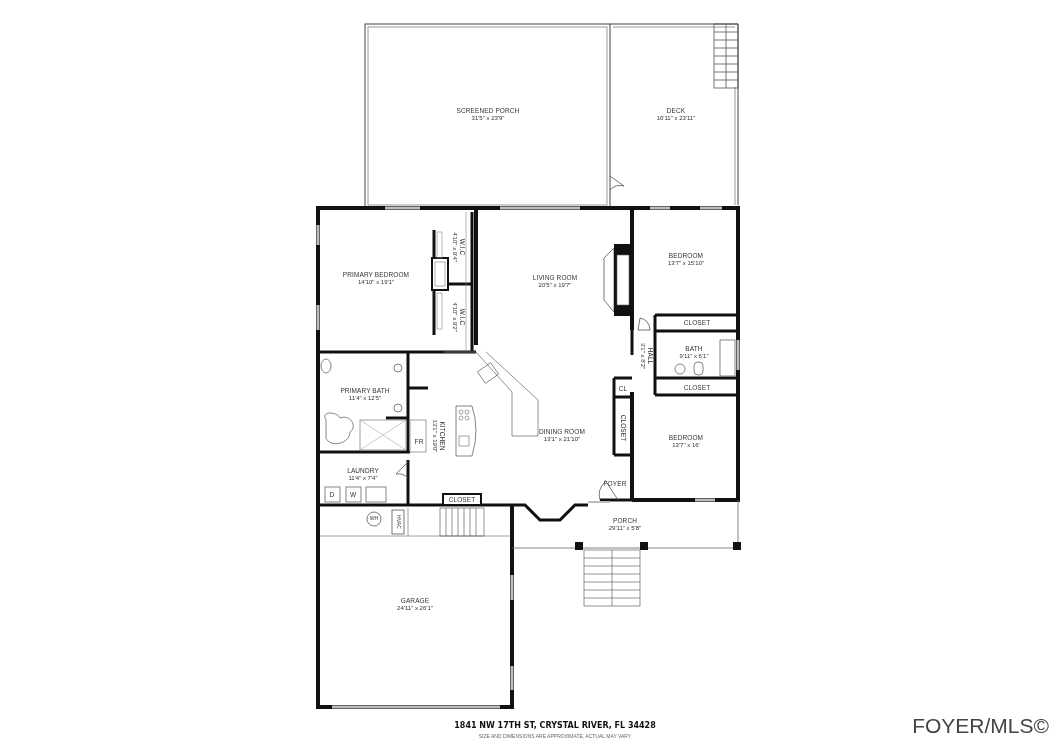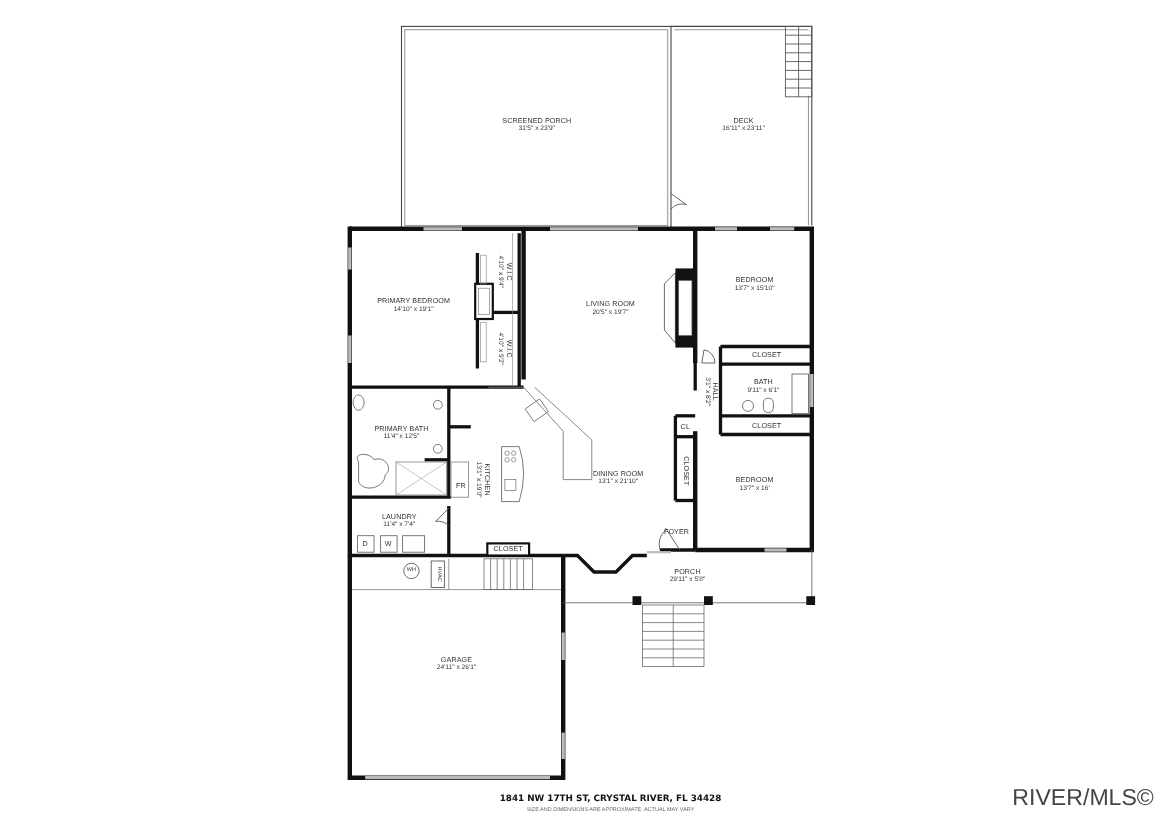--- a/index.html
+++ b/index.html
@@ -271,13 +271,13 @@
 <div class="lbl rot" style="left:398px;top:522px;font-size:5px">
     <span class="name">HVAC</span>
   </div>
 <div class="lbl" style="left:415px;top:604px">
     <span class="name">GARAGE</span>
     <span class="dim">24'11" x 26'1"</span>
   </div>
 
 <div class="footer-addr">1841 NW 17TH ST, CRYSTAL RIVER, FL 34428</div>
 <div class="footer-note">SIZE AND DIMENSIONS ARE APPROXIMATE, ACTUAL MAY VARY</div>
-<div class="mls">RIVER/MLS©</div>
+<div class="mls">FOYER/MLS©</div>
 
 </body></html>

